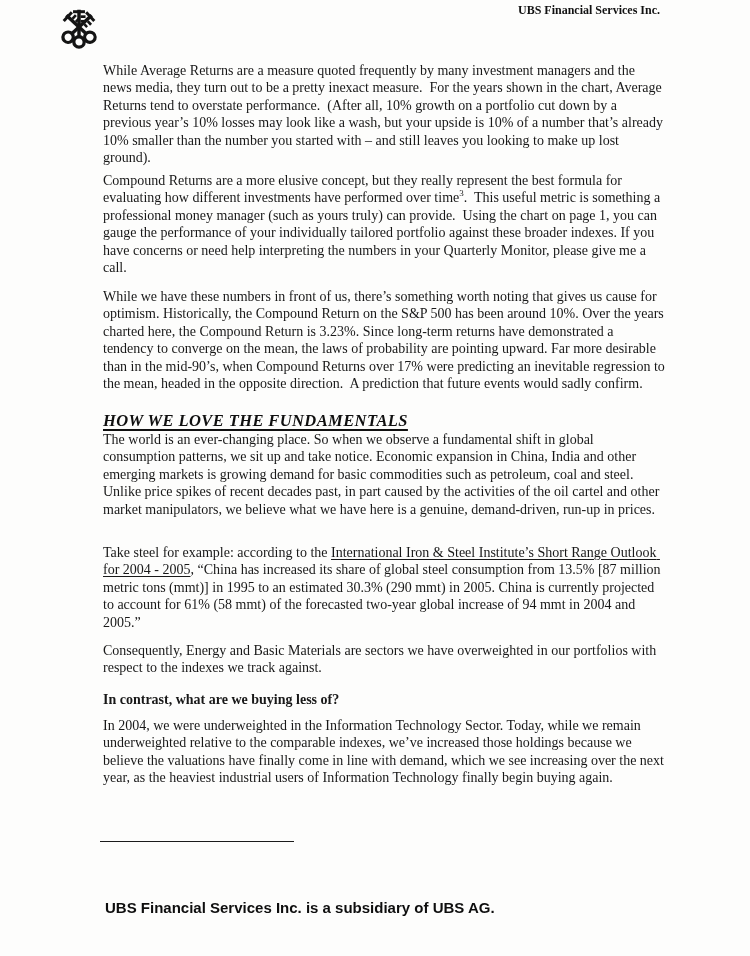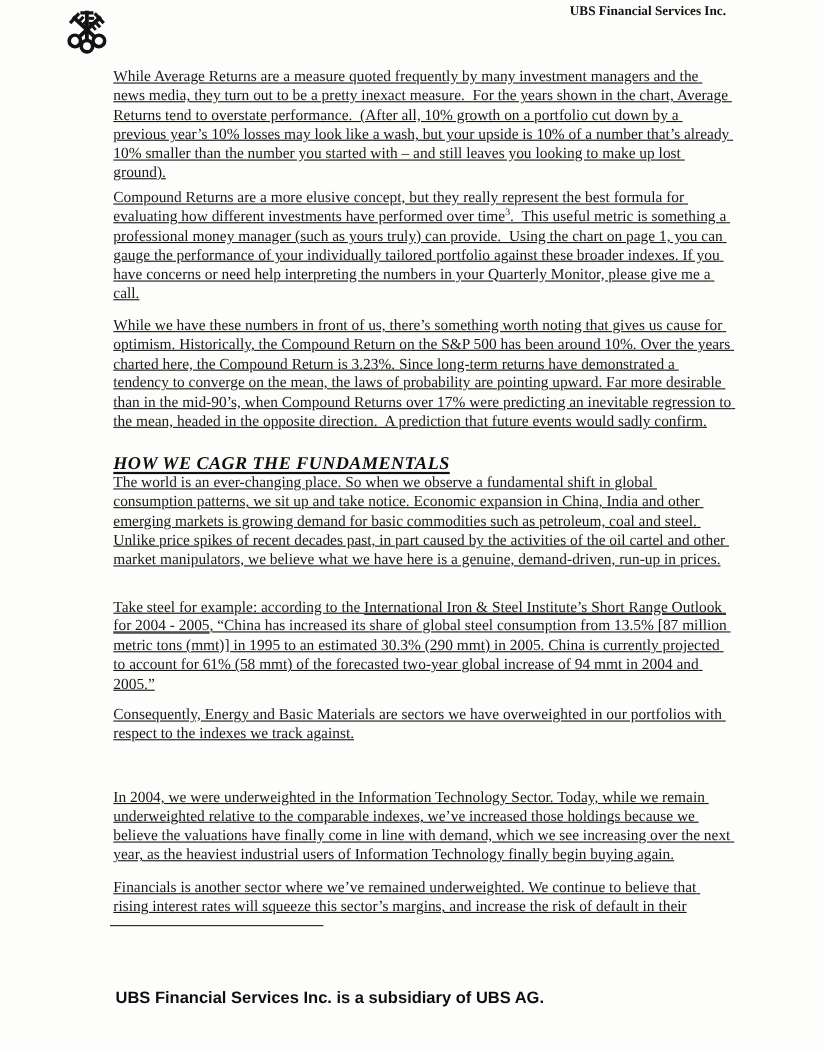--- a/index.html
+++ b/index.html
@@ -19,21 +19,21 @@
   }
   .company-name {
     position:absolute; left:518px; top:3px;
     font-family:Liberation Serif, serif; font-weight:bold;
     font-size:12px; color:#111;
   }
 
   
   .para {
     position:absolute; left:103px; width:562px;
-    font-size:14px; line-height:17.4px; white-space:pre-wrap;text-decoration:underline;
+    font-size:14px; line-height:17.4px; white-space:pre-wrap;
   }
   .p-bold { font-weight:bold; }
   .u-run  { text-decoration:underline; text-underline-offset:2px; }
   sup.fn  { font-size:9px; line-height:0; vertical-align:super; }
 
   .section-heading {
     position:absolute; left:103px; top:411px;
     font-size:16.5px; font-weight:bold; font-style:italic;
     letter-spacing:0.4px;
     text-decoration:underline; text-decoration-thickness:1.6px; text-underline-offset:3px;
@@ -81,30 +81,30 @@
   </div>
 
   <div class="company-name">UBS Financial Services Inc.</div>
 
   <div class="para" style="top:62px">While Average Returns are a measure quoted frequently by many investment managers and the news media, they turn out to be a pretty inexact measure.  For the years shown in the chart, Average Returns tend to overstate performance.  (After all, 10% growth on a portfolio cut down by a previous year’s 10% losses may look like a wash, but your upside is 10% of a number that’s already 10% smaller than the number you started with – and still leaves you looking to make up lost ground).</div>
 
   <div class="para" style="top:172px"><span>Compound Returns are a more elusive concept, but they really represent the best formula for evaluating how different investments have performed over time</span><sup class="fn">3</sup><span>.  This useful metric is something a professional money manager (such as yours truly) can provide.  Using the chart on page 1, you can gauge the performance of your individually tailored portfolio against these broader indexes. If you have concerns or need help interpreting the numbers in your Quarterly Monitor, please give me a call.</span></div>
 
   <div class="para" style="top:288px">While we have these numbers in front of us, there’s something worth noting that gives us cause for optimism. Historically, the Compound Return on the S&amp;P 500 has been around 10%. Over the years charted here, the Compound Return is 3.23%. Since long-term returns have demonstrated a tendency to converge on the mean, the laws of probability are pointing upward. Far more desirable than in the mid-90’s, when Compound Returns over 17% were predicting an inevitable regression to the mean, headed in the opposite direction.  A prediction that future events would sadly confirm.</div>
 
-  <div class="section-heading">HOW WE CAGR THE FUNDAMENTALS</div>
+  <div class="section-heading">HOW WE LOVE THE FUNDAMENTALS</div>
 
   <div class="para" style="top:431px">The world is an ever-changing place. So when we observe a fundamental shift in global consumption patterns, we sit up and take notice. Economic expansion in China, India and other emerging markets is growing demand for basic commodities such as petroleum, coal and steel. Unlike price spikes of recent decades past, in part caused by the activities of the oil cartel and other market manipulators, we believe what we have here is a genuine, demand-driven, run-up in prices.</div>
 
   <div class="para" style="top:544px"><span>Take steel for example: according to the </span><span class="u-run">International Iron &amp; Steel Institute’s Short Range Outlook for 2004 - 2005</span><span>, “China has increased its share of global steel consumption from 13.5% [87 million metric tons (mmt)] in 1995 to an estimated 30.3% (290 mmt) in 2005. China is currently projected to account for 61% (58 mmt) of the forecasted two-year global increase of 94 mmt in 2004 and 2005.”</span></div>
 
   <div class="para" style="top:642px">Consequently, Energy and Basic Materials are sectors we have overweighted in our portfolios with respect to the indexes we track against.</div>
 
+  <div class="para p-bold" style="top:691px">In contrast, what are we buying less of?</div>
 
   <div class="para" style="top:717px">In 2004, we were underweighted in the Information Technology Sector. Today, while we remain underweighted relative to the comparable indexes, we’ve increased those holdings because we believe the valuations have finally come in line with demand, which we see increasing over the next year, as the heaviest industrial users of Information Technology finally begin buying again.</div>
 
-  <div class="para" style="top:799px">Financials is another sector where we’ve remained underweighted. We continue to believe that rising interest rates will squeeze this sector’s margins, and increase the risk of default in their</div>
 
   <div class="footnote-rule"></div>
 
   <div class="page-footer">UBS Financial Services Inc. is a subsidiary of UBS AG.</div>
 
 </div>
 
 </body></html>

